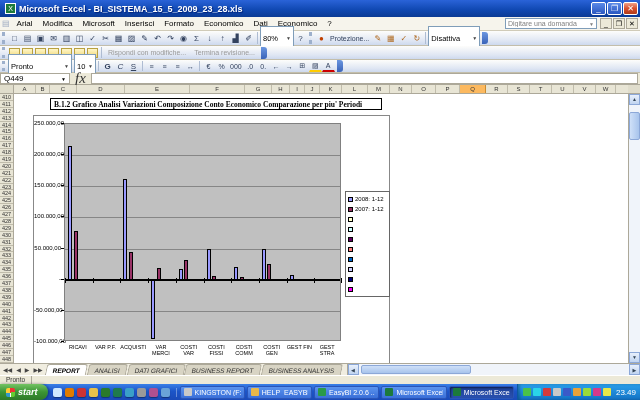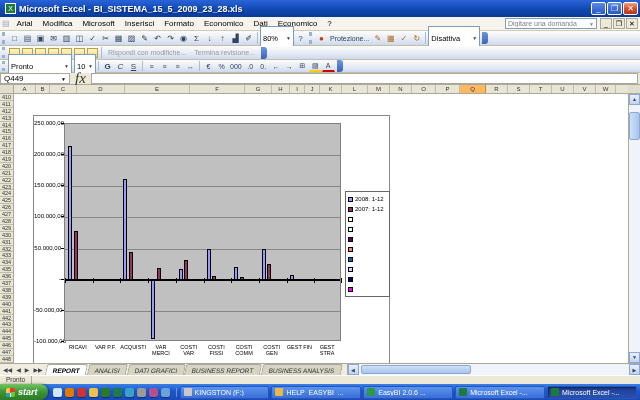--- a/index.html
+++ b/index.html
@@ -319,20 +319,21 @@
           <div class="rowheader">442</div>
           <div class="rowheader">443</div>
           <div class="rowheader">444</div>
           <div class="rowheader">445</div>
           <div class="rowheader">446</div>
           <div class="rowheader">447</div>
           <div class="rowheader">448</div>
           <div class="rowheader selected">449</div>
         </div>
       <div class="cells">
+        <div class="title-box">B.1.2 Grafico Analisi Variazioni Composizione Conto Economico Comparazione per piu' Periodi</div>
 
         <div class="chart-object">
           <div id="ylabels">
               <div class="ylabel" style="top: 4px; left: 0px;">250.000,00</div>
               <div class="ytick" style="top: 7px; left: 27px;"></div>
               <div class="ylabel" style="top: 35.1429px; left: 0px;">200.000,00</div>
               <div class="ytick" style="top: 38.1429px; left: 27px;"></div>
               <div class="ylabel" style="top: 66.2857px; left: 0px;">150.000,00</div>
               <div class="ytick" style="top: 69.2857px; left: 27px;"></div>
               <div class="ylabel" style="top: 97.4286px; left: 0px;">100.000,00</div>
@@ -501,15 +502,29 @@
         </span>
         <span class="taskbtn">
           <span class="ticon" style="background: rgb(28, 122, 60);"></span>
           <span style="overflow: hidden;">Microsoft Excel -...</span>
         </span>
         <span class="taskbtn active">
           <span class="ticon" style="background: rgb(28, 122, 60);"></span>
           <span style="overflow: hidden;">Microsoft Excel -...</span>
         </span>
       </span>
+    <span class="tray">
+      <span id="trayicons" style="display:flex;align-items:center">
+          <span class="tray-icon" style="background: rgb(74, 194, 74);"></span>
+          <span class="tray-icon" style="background: rgb(42, 212, 232);"></span>
+          <span class="tray-icon" style="background: rgb(212, 58, 58);"></span>
+          <span class="tray-icon" style="background: rgb(200, 200, 200);"></span>
+          <span class="tray-icon" style="background: rgb(58, 90, 200);"></span>
+          <span class="tray-icon" style="background: rgb(232, 162, 58);"></span>
+          <span class="tray-icon" style="background: rgb(154, 218, 58);"></span>
+          <span class="tray-icon" style="background: rgb(212, 58, 138);"></span>
+          <span class="tray-icon" style="background: rgb(232, 232, 74);"></span>
+        </span>
+      <span class="clock">23.49</span>
+    </span>
   </div>
 
 </div>
 
 </body></html>

